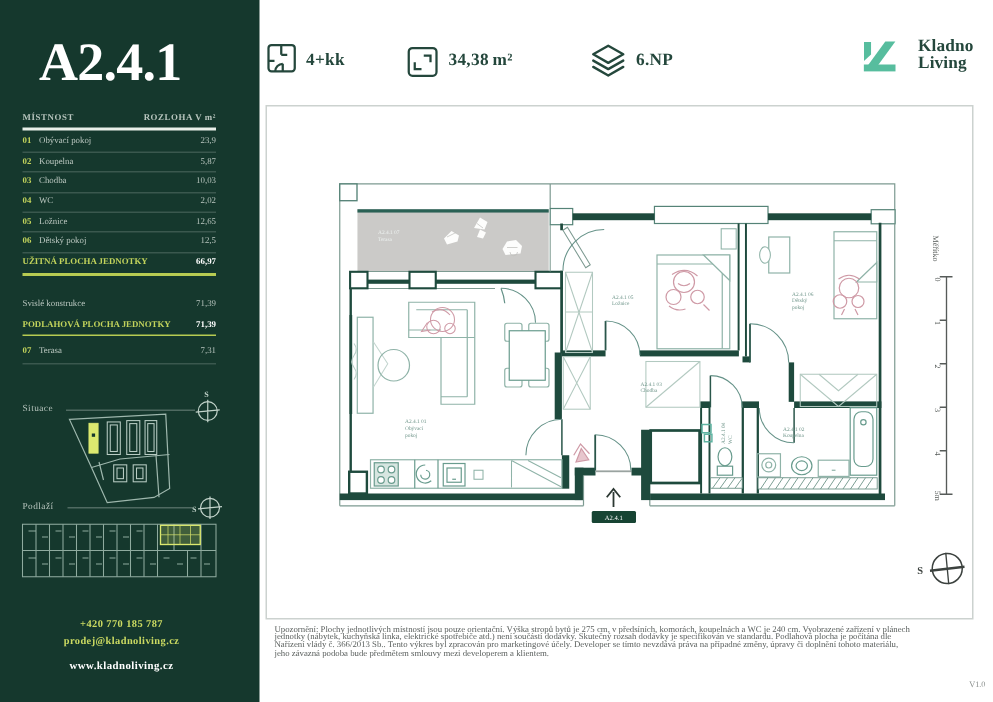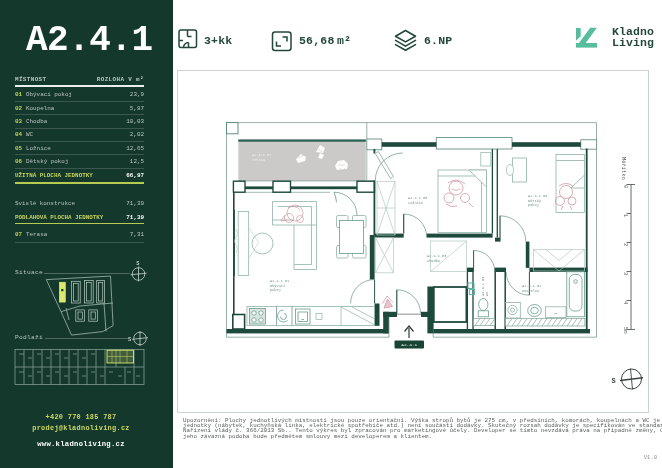--- a/index.html
+++ b/index.html
@@ -1,18 +1,18 @@
 <!DOCTYPE html>
 <html lang="cs"><head>
 <meta charset="utf-8">
 <title>A2.4.1</title>
 <style>
   html,body{margin:0;padding:0;background:#fff;}
   #page{position:relative;width:662px;height:468px;overflow:hidden;background:#fff;
-        font-family:Liberation Mono, monospace;}
+        font-family:Liberation Serif, serif;}
   .abs{position:absolute;}
   #sidebar{left:0;top:0;width:173px;height:468px;background:#15382d;}
   #title{left:26px;top:19.5px;color:#fff;font-size:36px;font-weight:bold;letter-spacing:-0.5px;}
   .thead{color:#e9efe9;font-size:5.9px;font-weight:bold;letter-spacing:0.4px;}
   .trow{left:15px;width:129px;height:7px;font-size:5.9px;color:#b9c6bf;}
   .tnum{color:#c3d45c;font-weight:bold;display:inline-block;width:11px;}
   .tval{position:absolute;right:0;top:0;}
   .hline{left:15px;width:129px;height:1px;background:rgba(255,255,255,0.16);}
   .accline{left:15px;width:129px;height:2px;background:#b7cb52;}
   .acc{color:#c3d45c;}
@@ -64,23 +64,23 @@
 
   <div class="abs seclab" style="left:15px;top:334.3px;">Podlaží</div>
   <div class="abs secline" style="left:45px;top:338.4px;width:83px;"></div>
 
   <div class="abs contact" style="top:413.4px;font-size:6.9px;color:#ccdb62;">+420&nbsp;770&nbsp;185&nbsp;787</div>
 
   <div class="abs contact" style="top:423.6px;font-size:6.9px;color:#ccdb62;">prodej@kladnoliving.cz</div>
 
   <div class="abs contact" style="top:439.8px;font-size:7.2px;color:#fff;">www.kladnoliving.cz</div>
 
-  <div class="abs hicon" style="left:204px;top:33.5px;">3+kk</div>
-
-  <div class="abs hicon" style="left:299px;top:33.5px;">56,68 m²</div>
+  <div class="abs hicon" style="left:204px;top:33.5px;">4+kk</div>
+
+  <div class="abs hicon" style="left:299px;top:33.5px;">34,38 m²</div>
 
   <div class="abs hicon" style="left:424px;top:33.5px;">6.NP</div>
 
   <div class="abs hicon" style="left:612px;top:25.5px;font-size:11.5px;line-height:11.2px;letter-spacing:0.1px;">Kladno<br>Living</div>
 
   <div id="frame" class="abs"></div>
 
   <svg id="svgmain" class="abs" viewBox="0 0 662 468">
 
   <g stroke="#24473c" stroke-width="1.5" fill="none">

